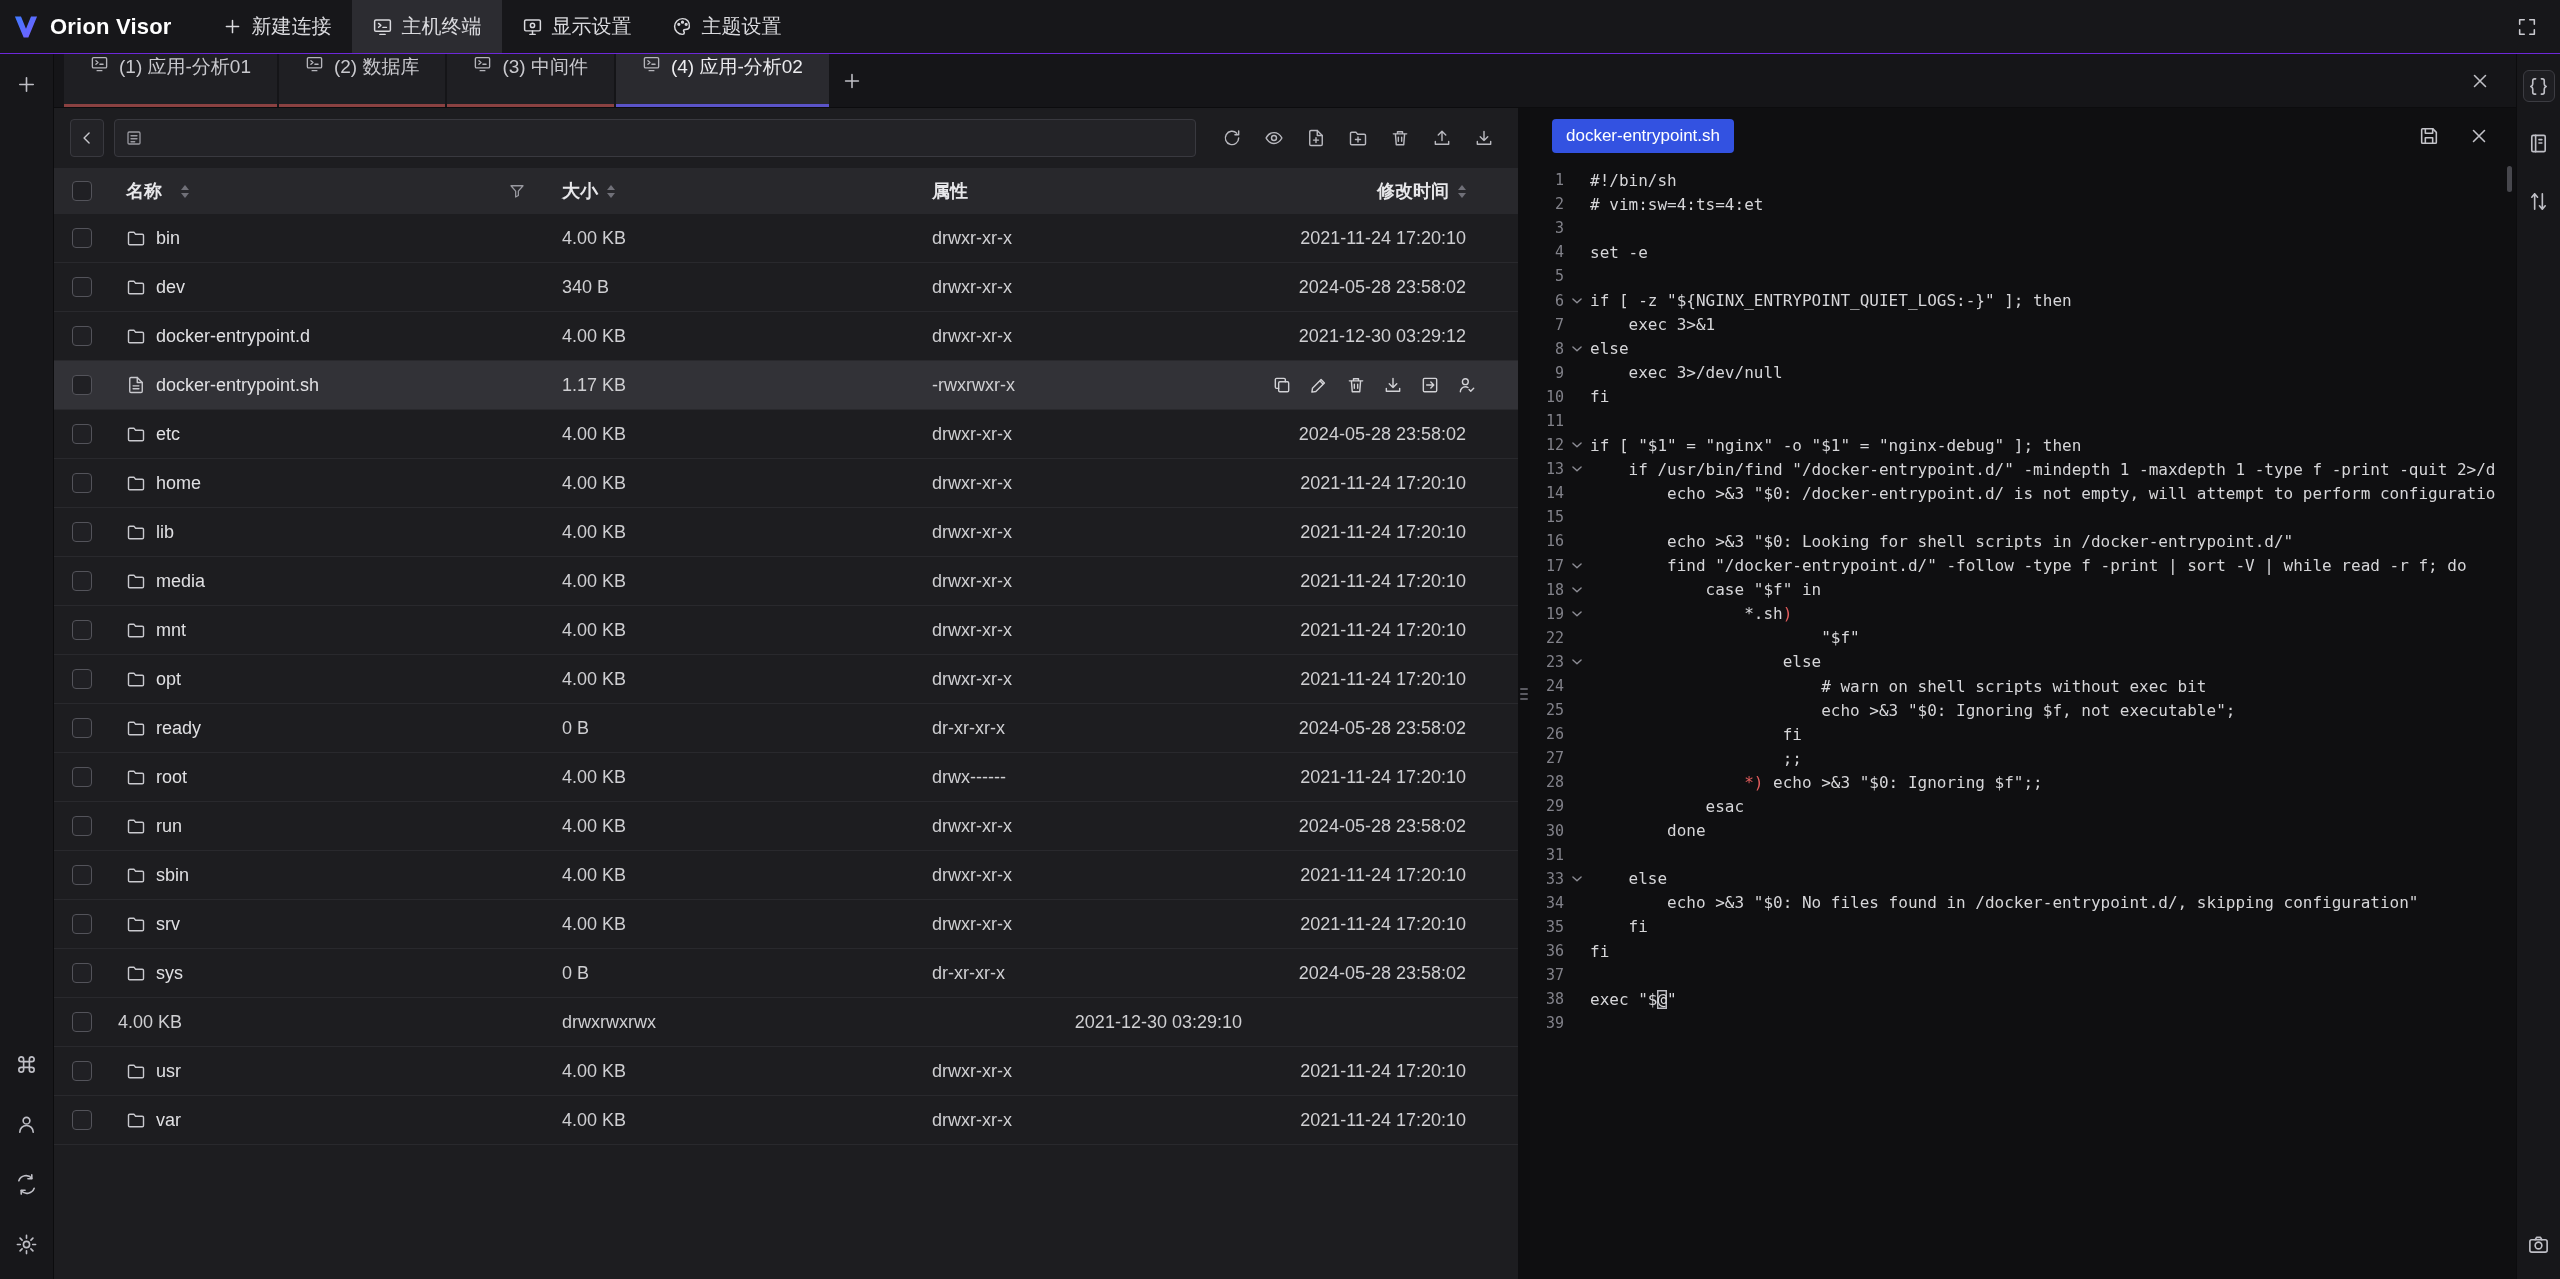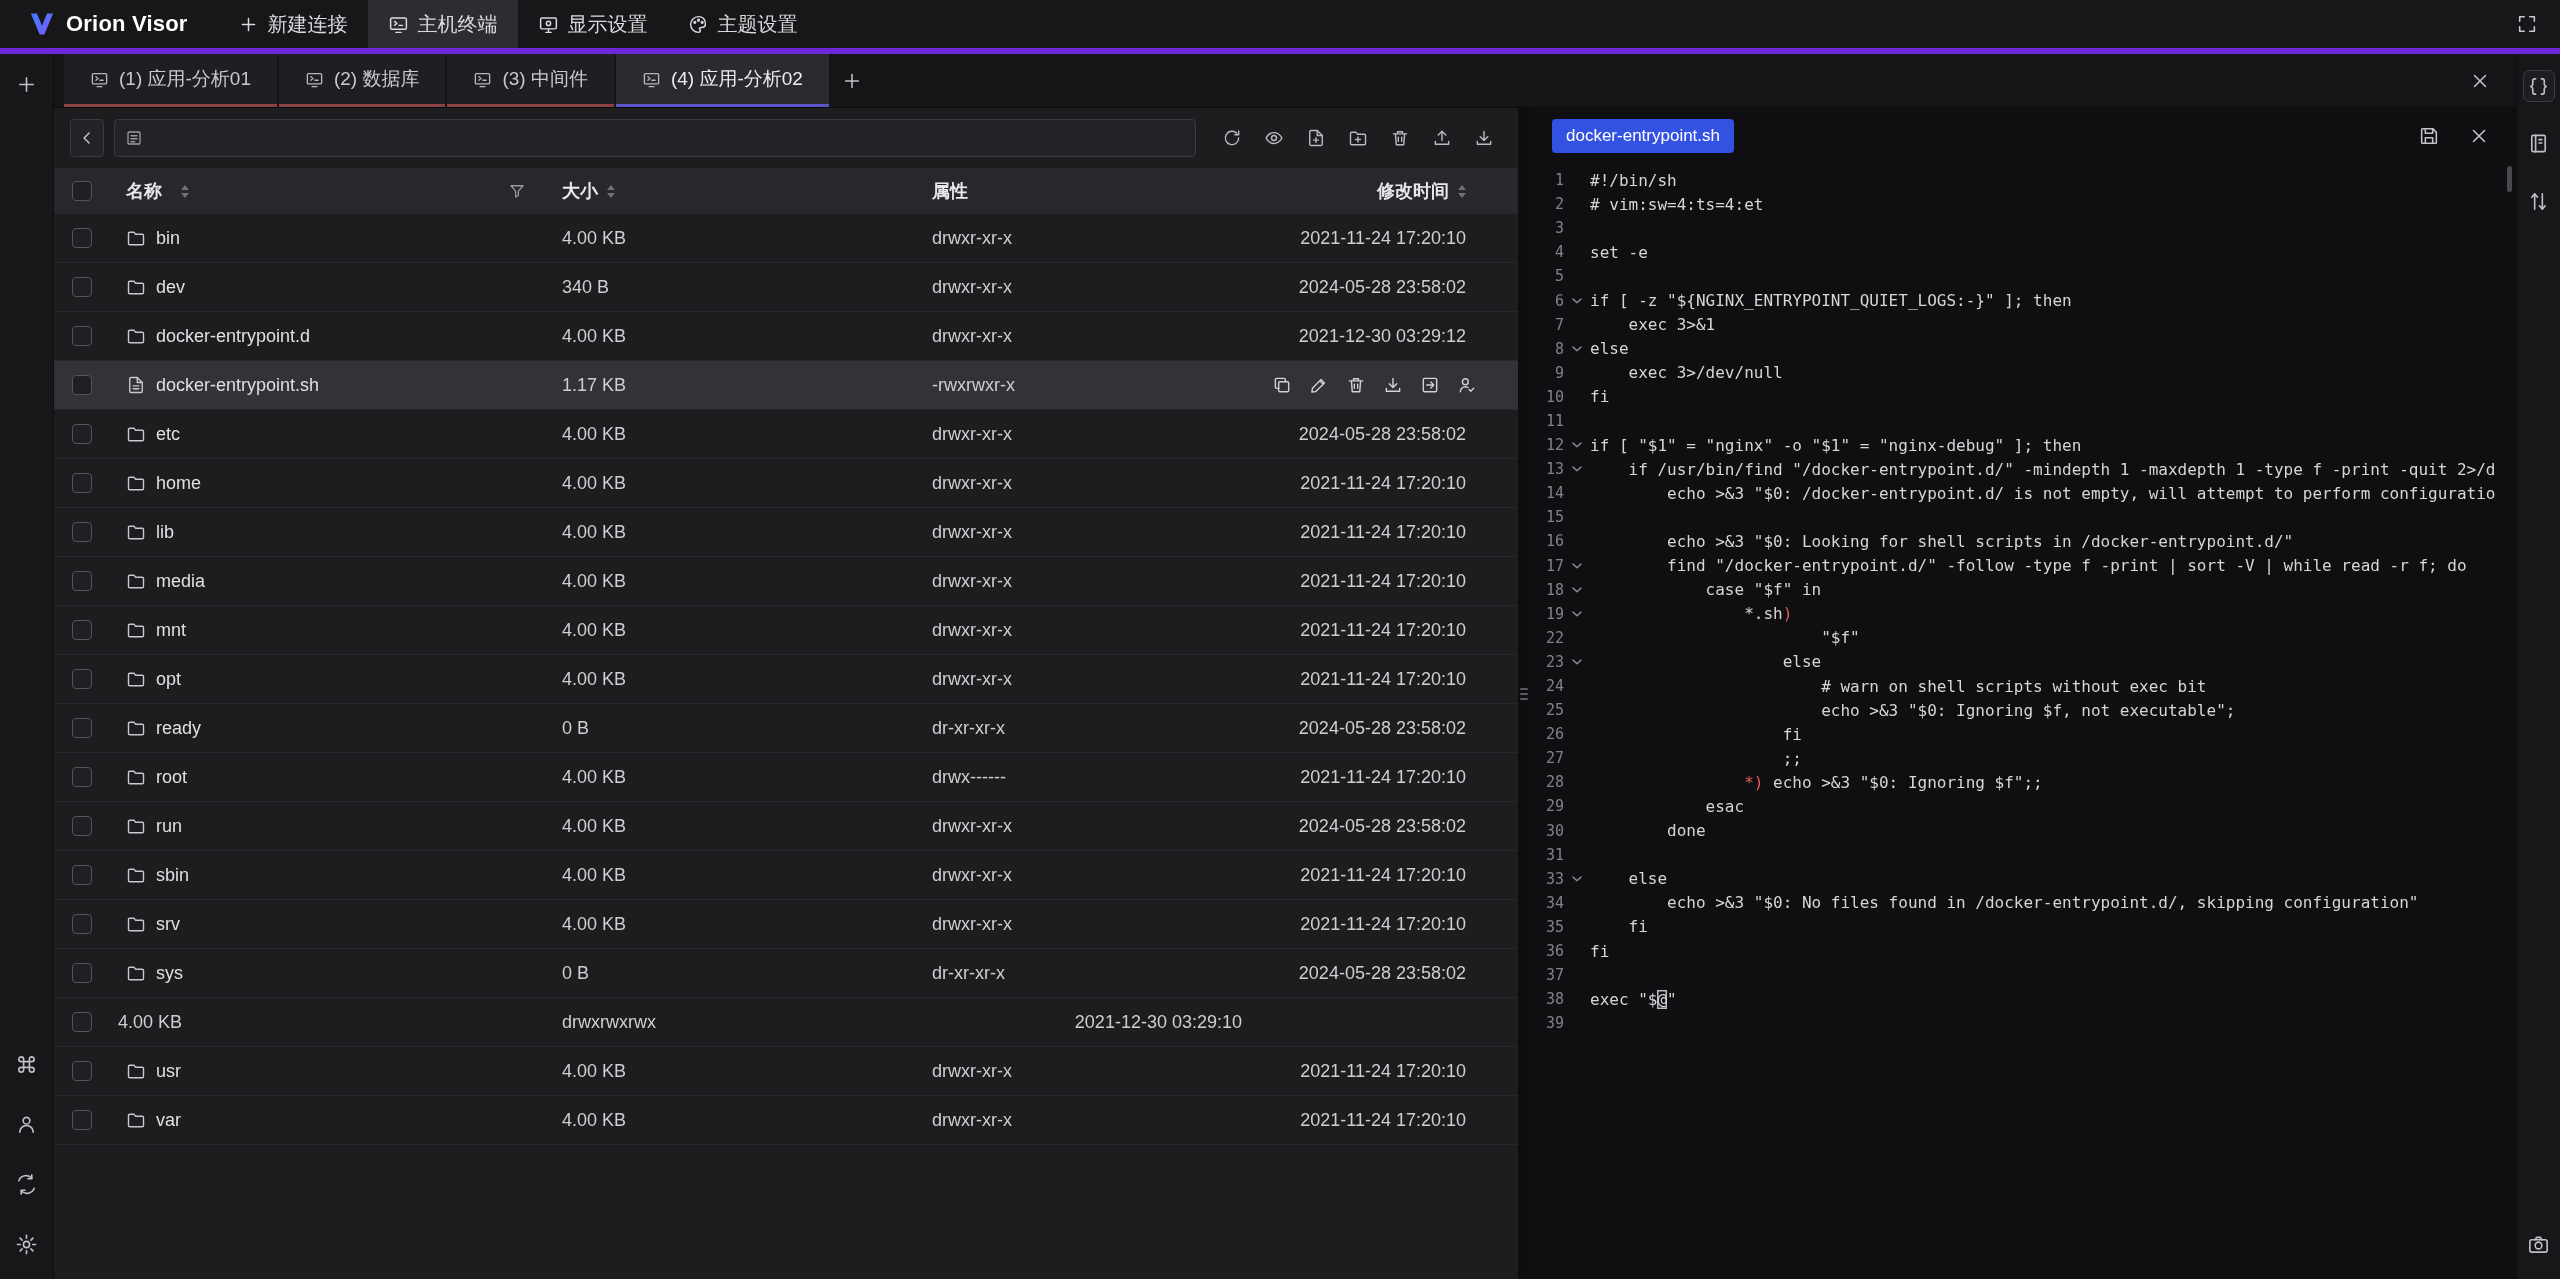--- a/index.html
+++ b/index.html
@@ -7,21 +7,21 @@
   body{font-family:"Liberation Sans","DejaVu Sans",sans-serif;background:#121215;color:#d8d8db}
   button{background:none;border:none;color:inherit;font:inherit;cursor:pointer}
   input{outline:none}
   .icon{display:inline-flex;align-items:center;justify-content:center;width:22px;height:22px;flex:none}
   .icon svg{width:100%;height:100%;stroke:currentColor;fill:none;stroke-width:1.7;stroke-linecap:round;stroke-linejoin:round}
   .icon.sm{width:18px;height:18px}
 
   .app{width:2560px;height:1279px;display:flex;flex-direction:column}
 
   
-  .topbar{height:54px;background:#17171a;display:flex;align-items:center;padding-left:28px;flex:none;border-bottom:6px solid #6d28d9}
+  .topbar{height:54px;background:#17171a;display:flex;align-items:center;padding-left:12px;flex:none;border-bottom:1px solid #6d28d9}
   .logo{display:flex;align-items:center;gap:10px;margin-right:30px}
   .logo .icon{width:28px;height:28px}
   .logo-text{font-size:22px;font-weight:700;color:#ffffff;letter-spacing:.2px;white-space:nowrap}
   .topnav{display:flex;height:100%}
   .topnav-item{display:flex;align-items:center;gap:9px;padding:0 20px;font-size:20px;color:#dadade;white-space:nowrap}
   .topnav-item.active{background:#2c2c31}
   .topnav-item .icon{width:21px;height:21px}
   .topbar-right{margin-left:auto;display:flex;align-items:center;padding-right:14px}
   .tb-btn{width:38px;height:38px;display:flex;align-items:center;justify-content:center;color:#c9c9cf}
 
@@ -34,21 +34,21 @@
   .rail-bottom{margin-top:auto;display:flex;flex-direction:column;gap:26px;padding-bottom:18px;align-items:center}
   .rail-btn{width:34px;height:34px;display:flex;align-items:center;justify-content:center;color:#bfbfc6;border-radius:6px}
   .rail-btn .icon{width:23px;height:23px}
   .rail-btn.boxed{border:1px solid #3c3c42;background:#1e1e22;width:32px;height:32px}
 
   .center{flex:1;display:flex;flex-direction:column;min-width:0}
 
   
   .tabbar{height:54px;background:#151518;display:flex;align-items:stretch;border-bottom:1px solid #0c0c0e;padding-left:10px;flex:none}
   .tabs{display:flex;gap:2px}
-  .tab{display:flex;align-items:center;gap:10px;padding:0 26px;background:#1f1f23;color:#c9c9ce;font-size:19px;border-bottom:3px solid transparent;white-space:nowrap}
+  .tab{display:flex;align-items:flex-start;gap:10px;padding:0 26px;background:#1f1f23;color:#c9c9ce;font-size:19px;border-bottom:3px solid transparent;white-space:nowrap}
   .tab.active{background:#2a2a2f;color:#ededf0}
   .tab .icon{width:19px;height:19px;color:#b5b5bb}
   .tab-add{width:46px;display:flex;align-items:center;justify-content:center;color:#c0c0c6}
   .tabbar-spacer{flex:1}
   .tab-close-all{width:40px;display:flex;align-items:center;justify-content:center;color:#c0c0c6;margin-right:16px}
 
   .workspace{flex:1;display:flex;min-height:0}
 
   
   .sftp{width:1464px;flex:none;display:flex;flex-direction:column;background:#1d1d20;min-height:0}

